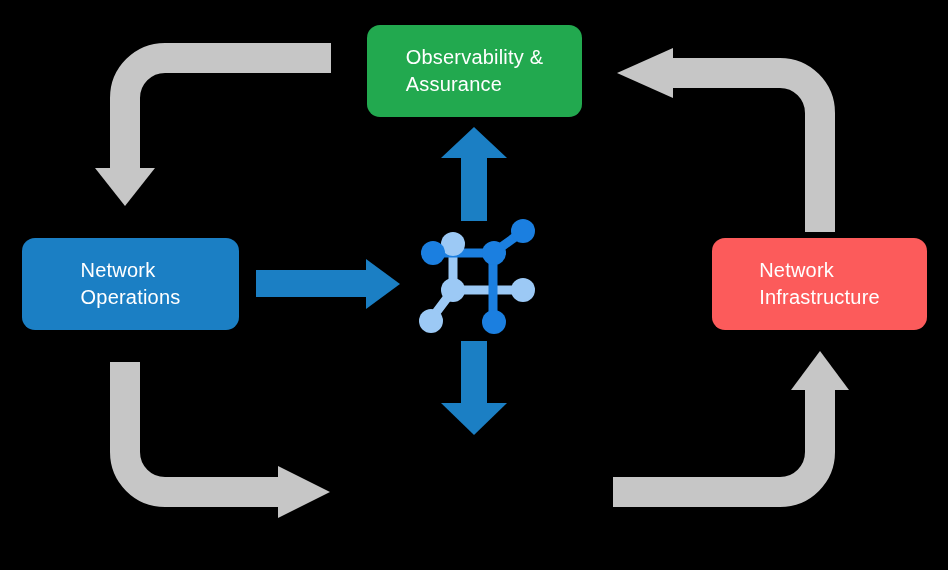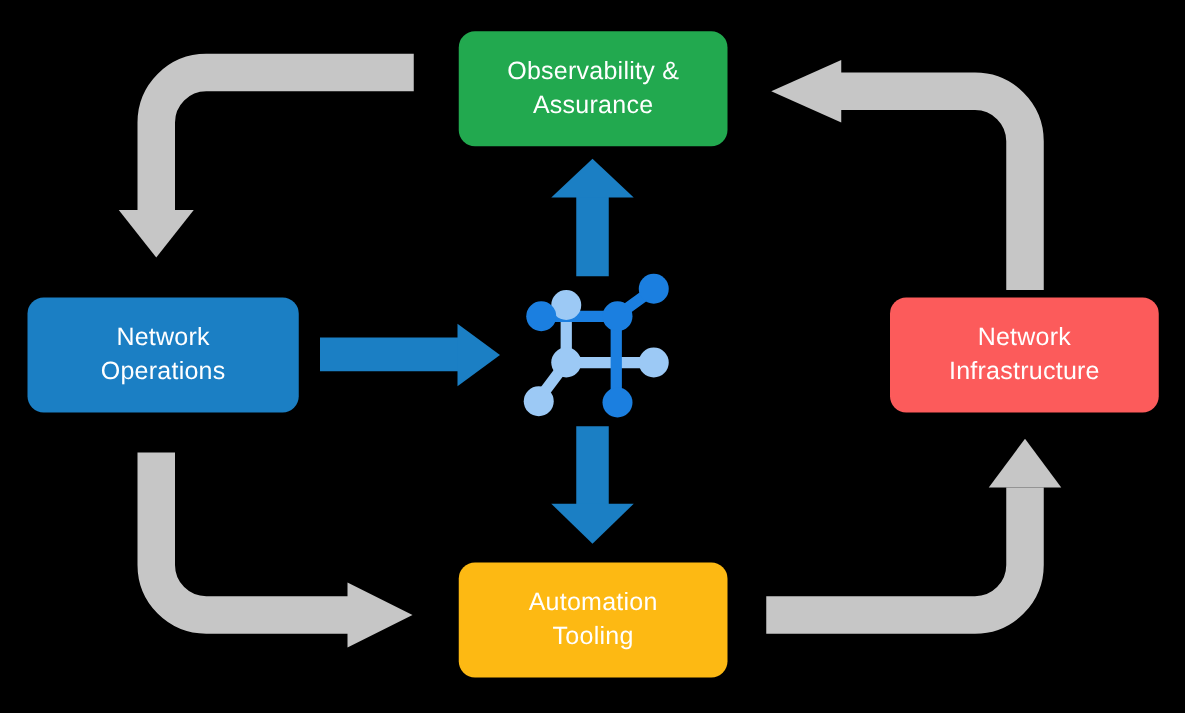--- a/index.html
+++ b/index.html
@@ -16,21 +16,21 @@
     width: 948px;
     height: 570px;
     background: #000000;
     overflow: hidden;
   }
   .node-box {
     position: absolute;
     display: flex;
     align-items: center;
     justify-content: center;
-    text-align: center;
+    text-align: left;
     border-radius: 13px;
     color: #ffffff;
     font-size: 20px;
     line-height: 1.35;
     font-weight: 400;
     letter-spacing: 0.2px;
     box-sizing: border-box;
     padding: 6px 10px;
     white-space: pre-line;
   }
@@ -146,16 +146,14 @@
 
   <div class="node-box" id="box-observability">Observability &amp;
 Assurance</div>
 
   <div class="node-box" id="box-operations">Network
 Operations</div>
 
   <div class="node-box" id="box-infrastructure">Network
 Infrastructure</div>
 
-  <div class="node-box" id="box-automation">Automation
-Tooling</div>
 
 </div>
 
 </body></html>

